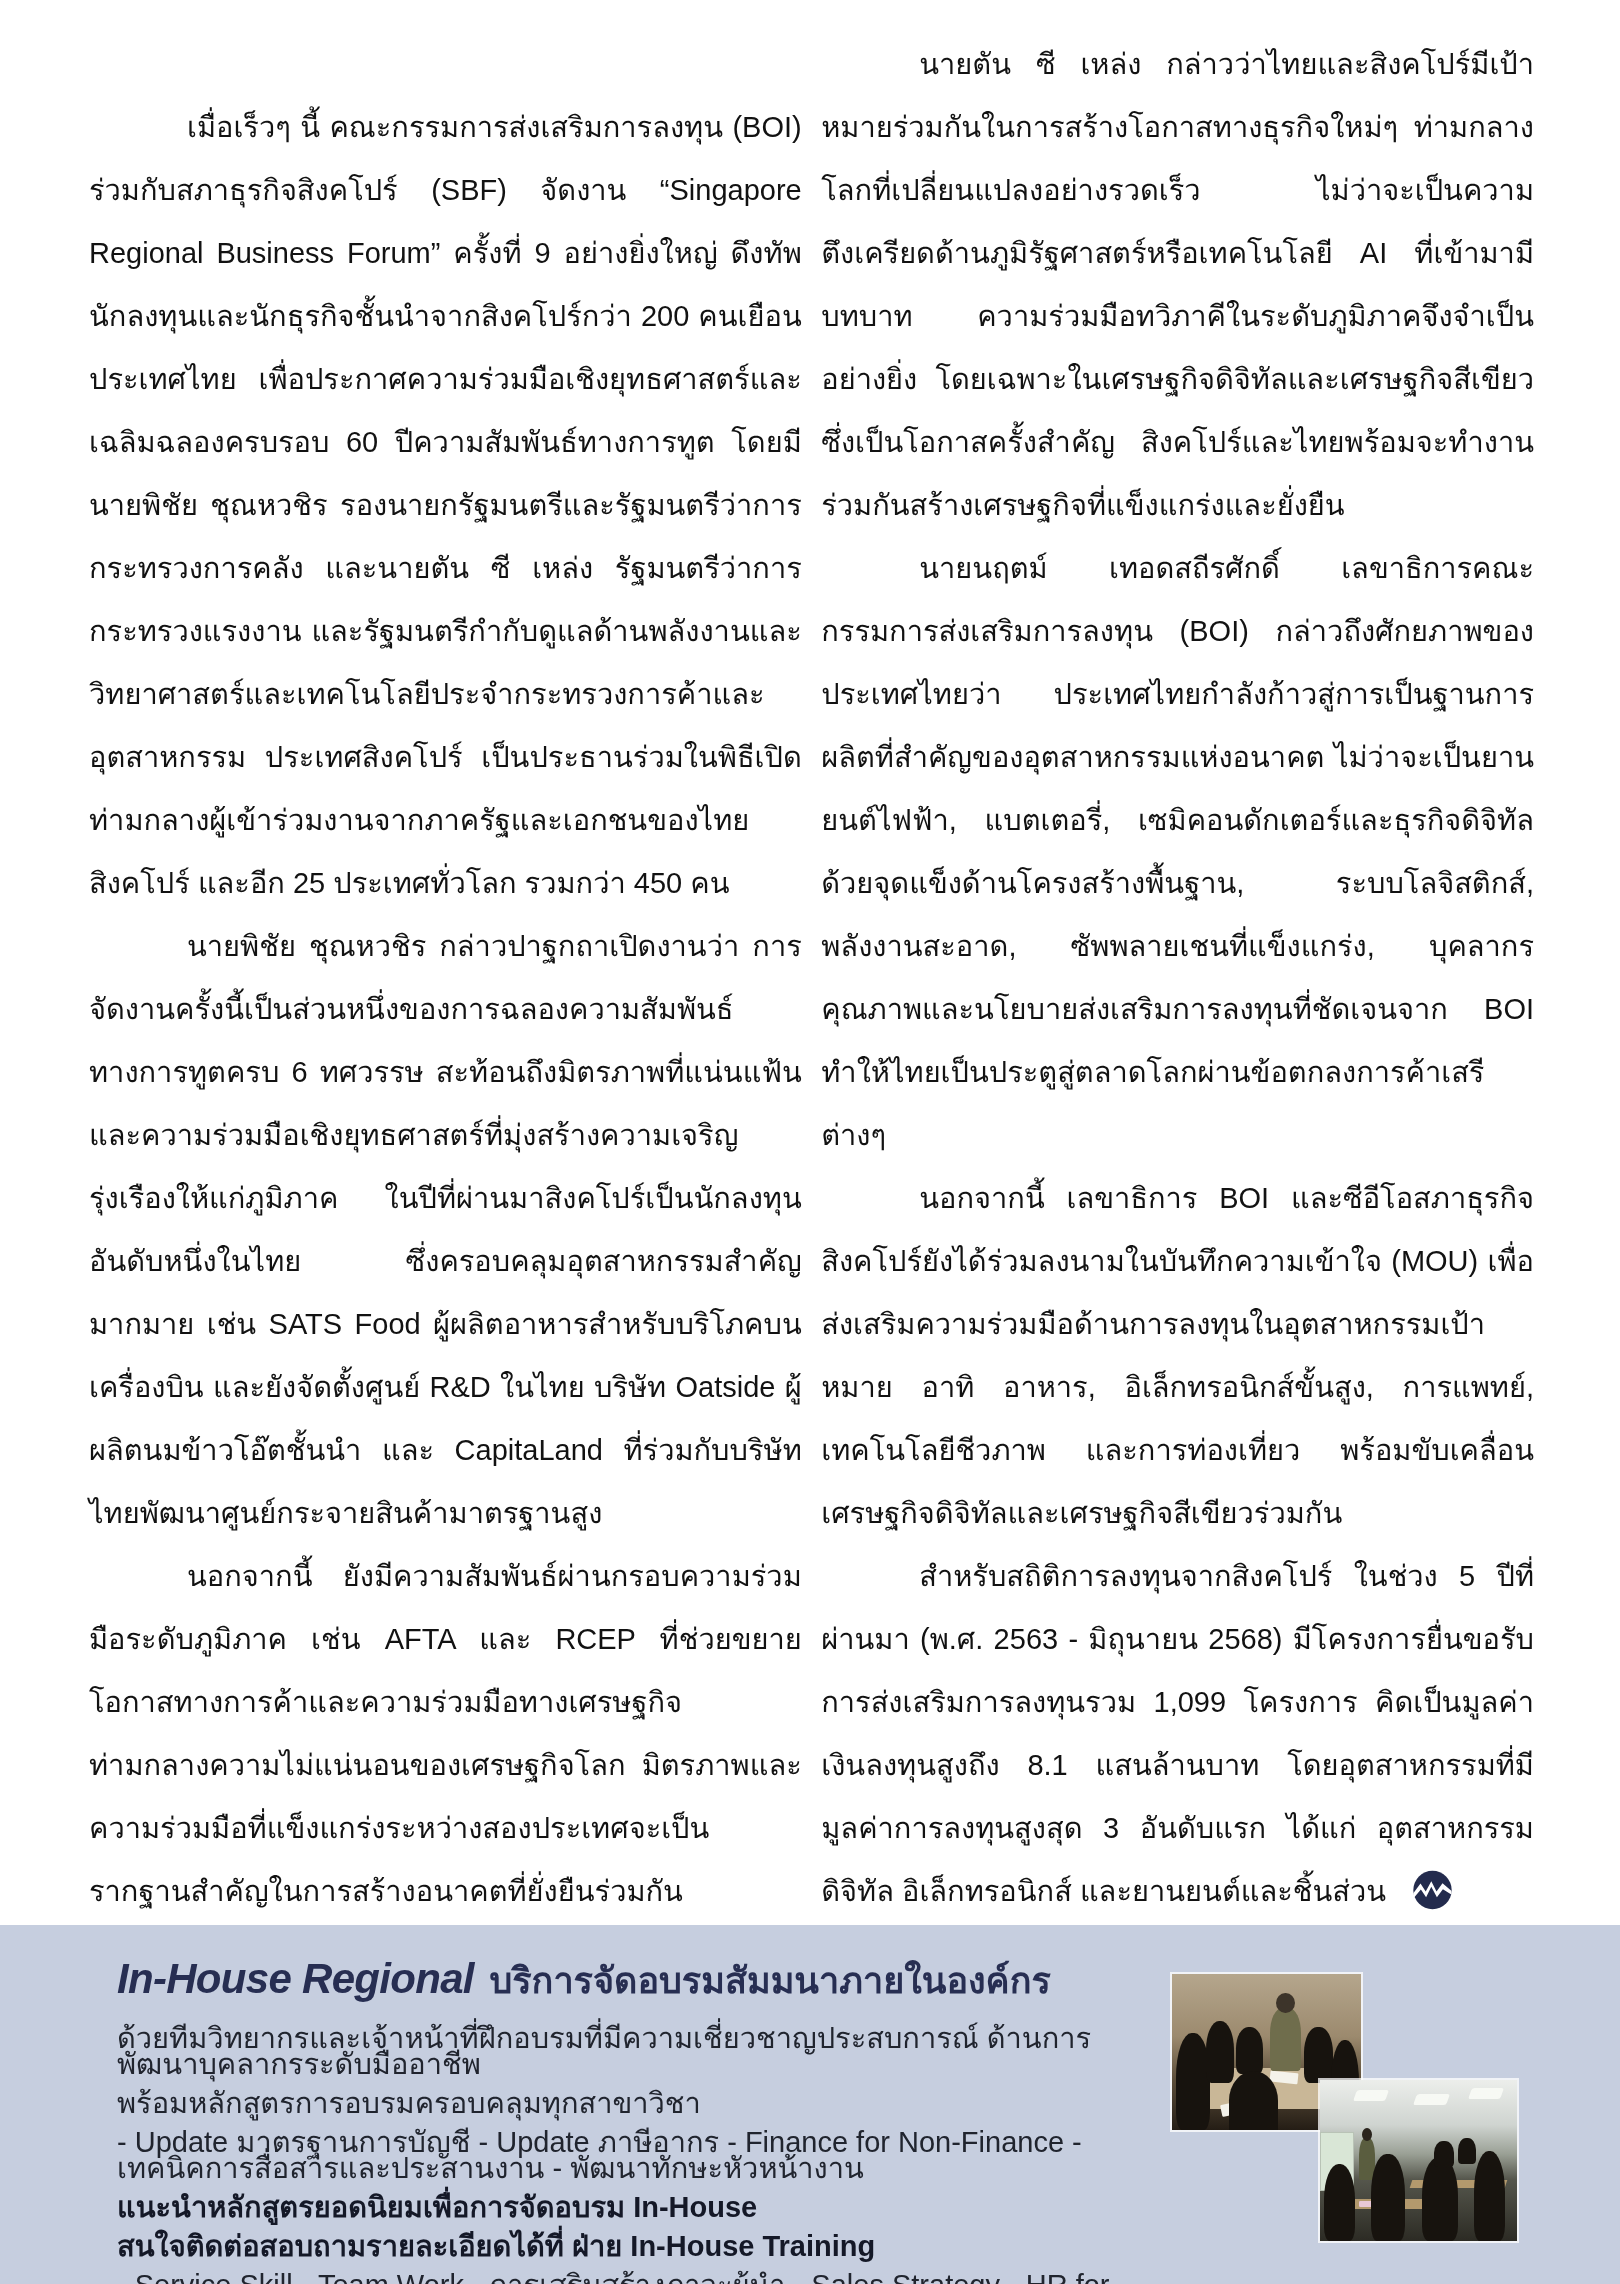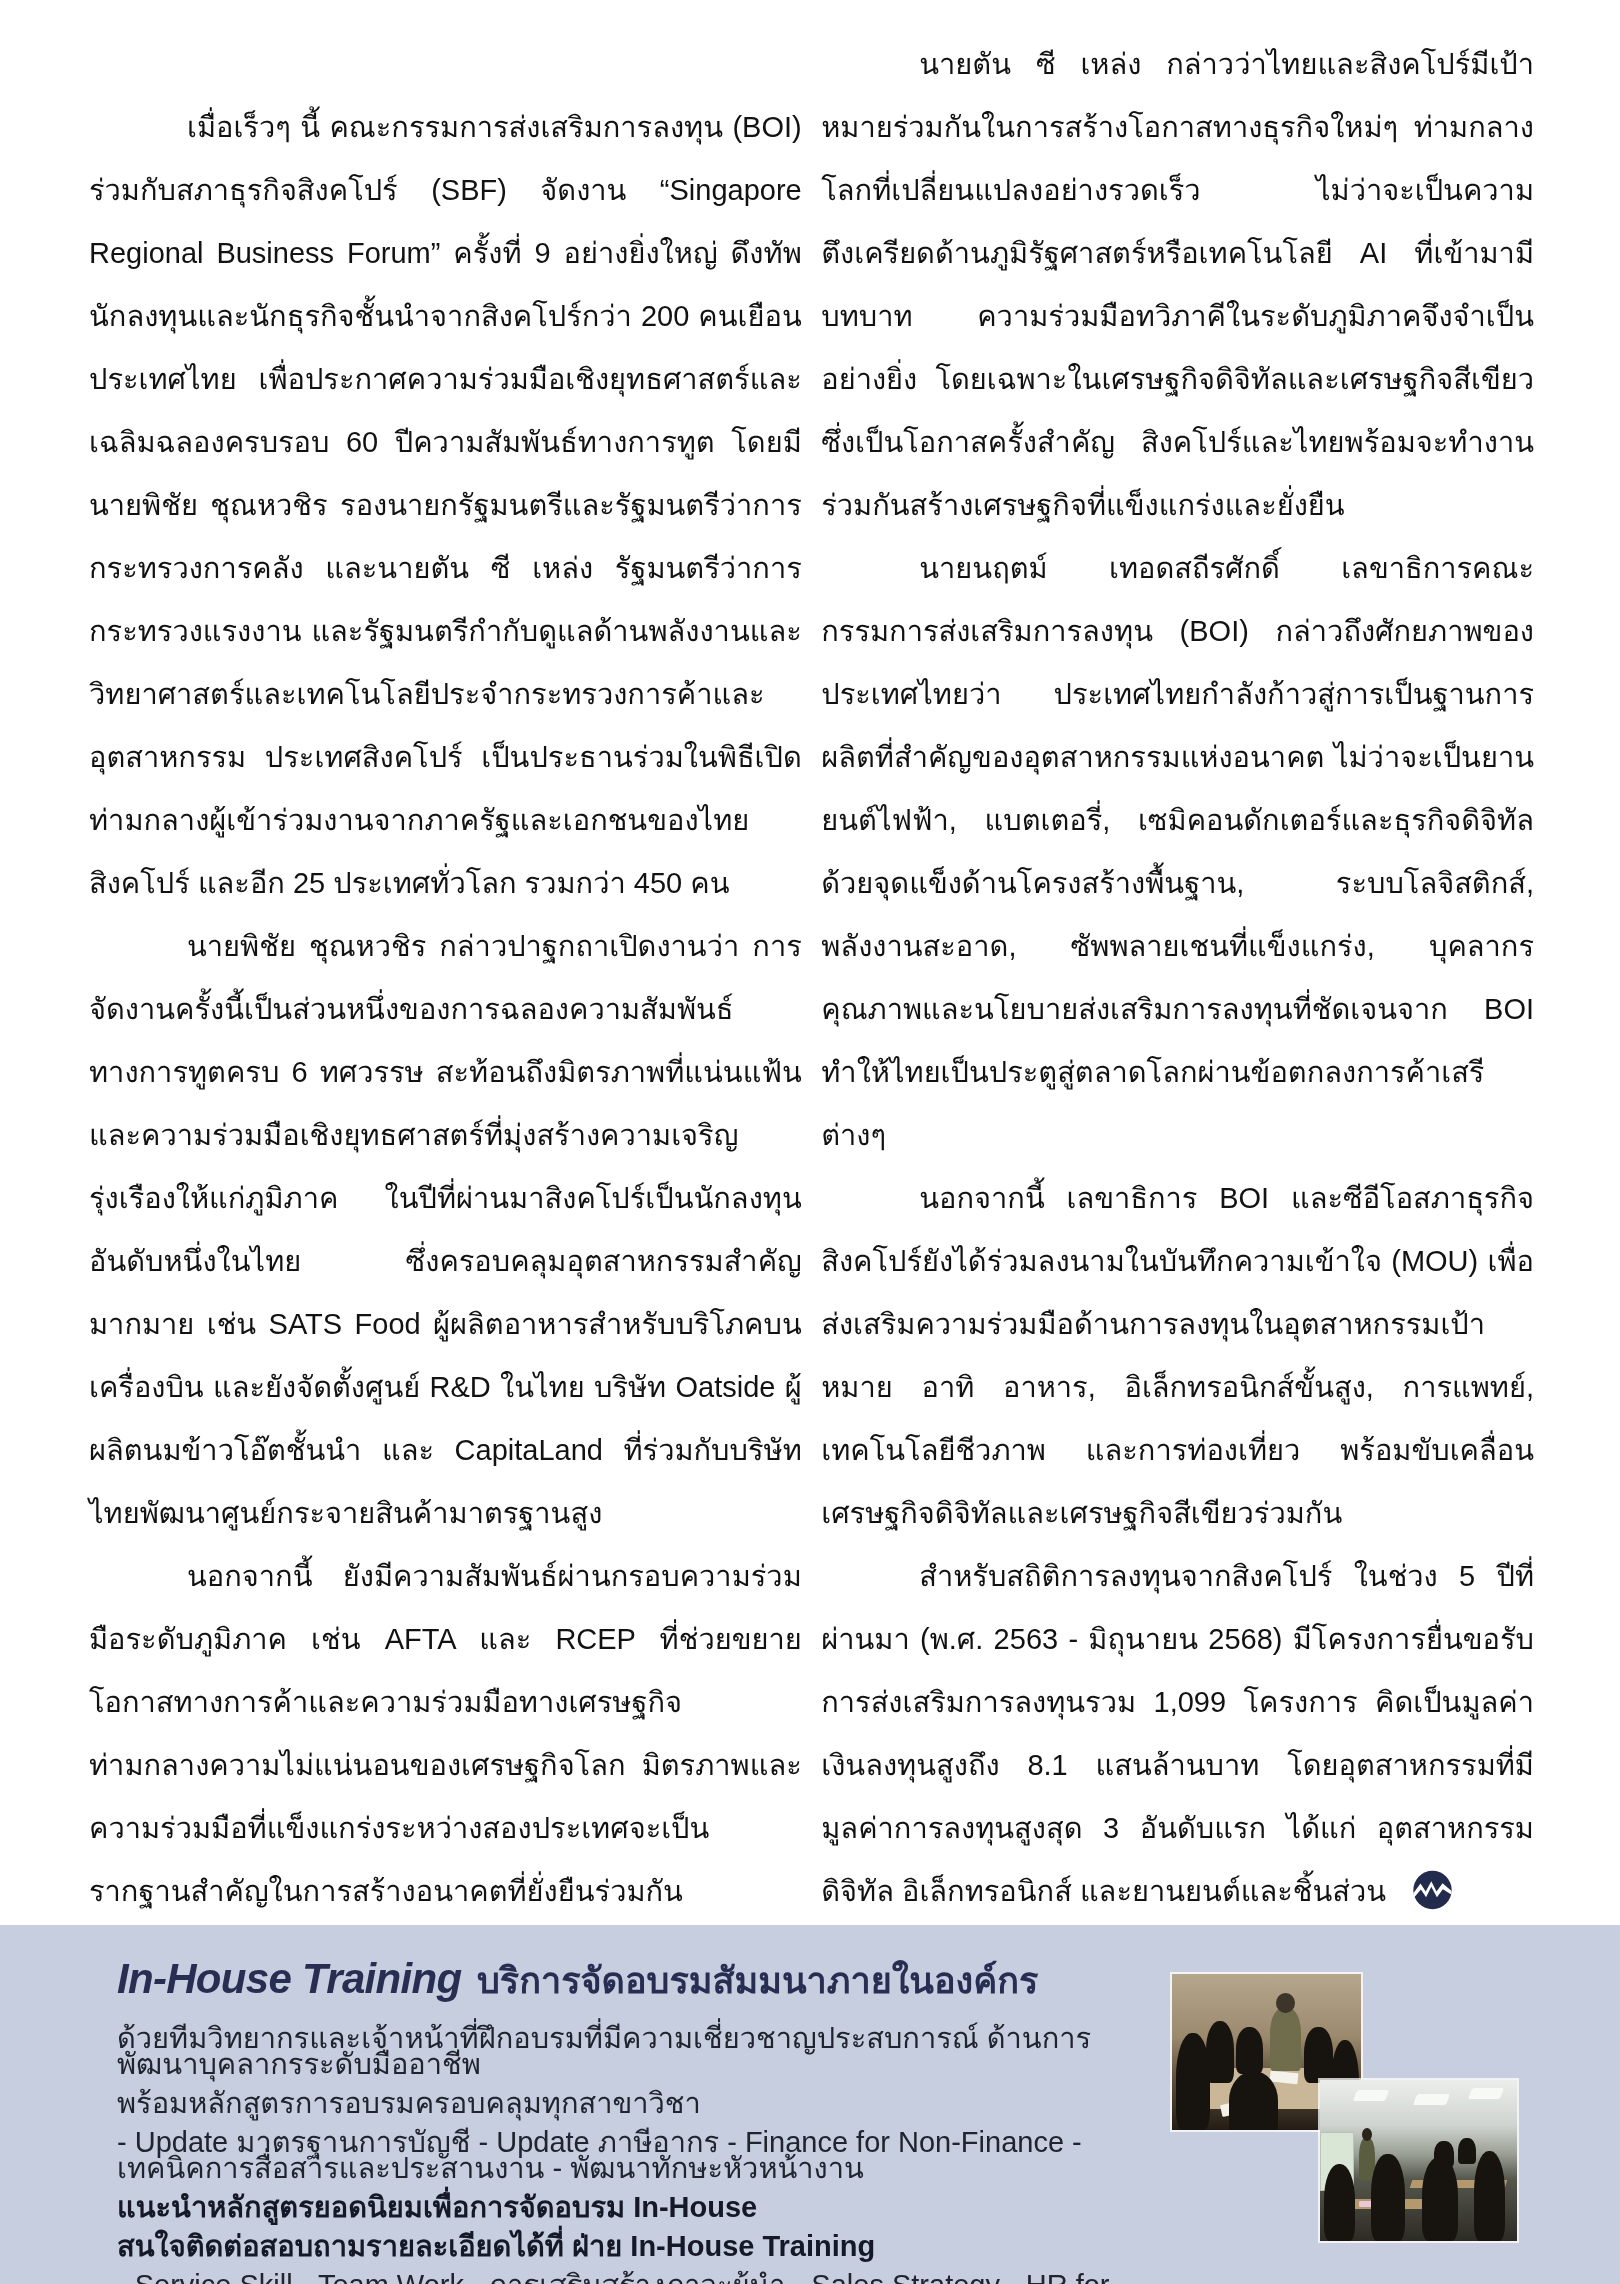--- a/index.html
+++ b/index.html
@@ -129,21 +129,21 @@
         <svg class="end-mark-svg" viewBox="0 0 100 100" xmlns="http://www.w3.org/2000/svg">
           <circle cx="50" cy="50" r="48" fill="#232b4d"></circle>
           <path d="M2 58 L20 34 L33 54 L47 28 L60 54 L75 33 L97 52 L97 50 L98 62 L76 48 L61 68 L47 42 L34 68 L21 49 L3 70 Z" fill="#ffffff"></path>
         </svg>
       </p>
     </div>
   </main>
 
   <footer class="footer-band">
     <div class="footer-heading-row">
-      <span class="footer-heading-en">In-House Training</span>
+      <span class="footer-heading-en">In-House Regional</span>
       <span class="footer-heading-th">บริการจัดอบรมสัมมนาภายในองค์กร</span>
     </div>
     <div class="footer-line">ด้วยทีมวิทยากรและเจ้าหน้าที่ฝึกอบรมที่มีความเชี่ยวชาญประสบการณ์ ด้านการพัฒนาบุคลากรระดับมืออาชีพ</div>
     <div class="footer-line">พร้อมหลักสูตรการอบรมครอบคลุมทุกสาขาวิชา</div>
     <div class="footer-line">- Update มาตรฐานการบัญชี - Update ภาษีอากร - Finance for Non-Finance - เทคนิคการสื่อสารและประสานงาน - พัฒนาทักษะหัวหน้างาน</div>
     <div class="footer-line bold">แนะนำหลักสูตรยอดนิยมเพื่อการจัดอบรม In-House</div>
     <div class="footer-line bold">สนใจติดต่อสอบถามรายละเอียดได้ที่ ฝ่าย In-House Training</div>
     <div class="footer-line">- Service Skill - Team Work - การเสริมสร้างภาวะผู้นำ - Sales Strategy - HR for Non-HR - กฎหมายแรงงาน - ฯลฯ</div>
     <div class="footer-line">โทรศัพท์ (02) 555-0700 ต่อ 717, 718, 719, 720 E-Mail : urasa@dharmniti.co.th Website : www.dst.co.th</div>
 

